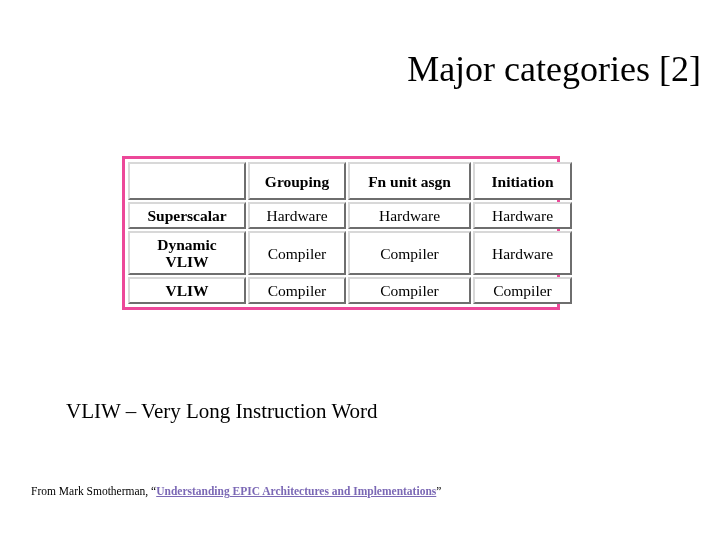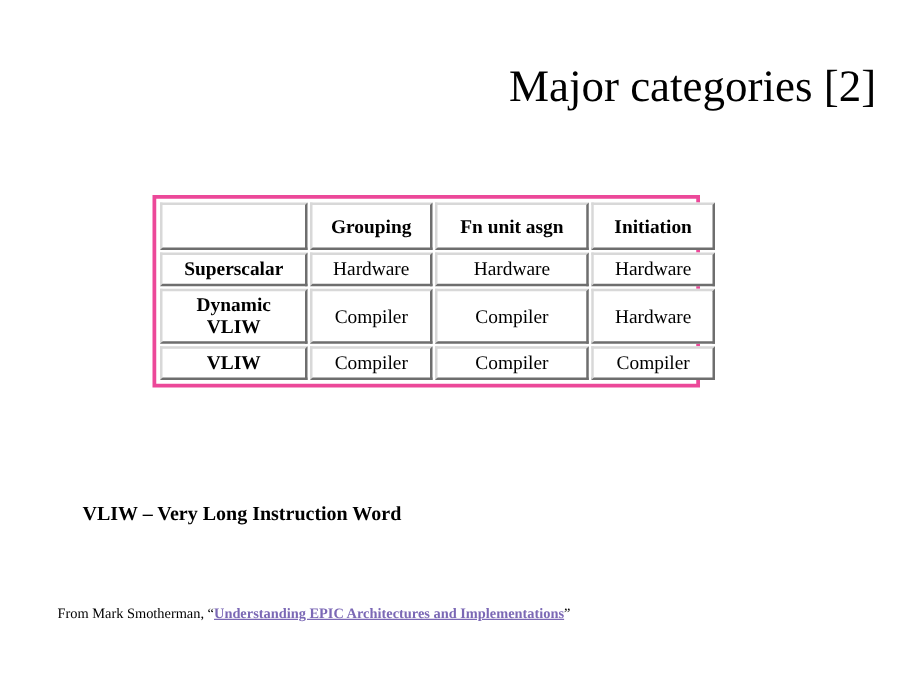--- a/index.html
+++ b/index.html
@@ -81,36 +81,34 @@
 
   tr.r-head td { height: 38px; }
   tr.r-body td { height: 22px; }
   tr.r-tall td { height: 42px; }
 
   
   #definitions {
     position: absolute;
     left: 66px;
     top: 399px;
-    font-size: 16px;
+    font-size: 21px;
     line-height: 25px;
     white-space: nowrap;
-    font-weight: bold;
   }
 
   
   #citation {
     position: absolute;
     left: 31px;
     top: 484px;
     font-size: 11.5px;
     line-height: 14px;
     white-space: nowrap;
     font-family: "Liberation Serif", "DejaVu Serif", serif;
-    margin-left: 15px;
   }
   #citation .link {
     color: #7b68b5;
     text-decoration: underline;
     font-weight: bold;
   }
   #citation .plain { color: #000000; }
 </style>
 </head>
 <body>

